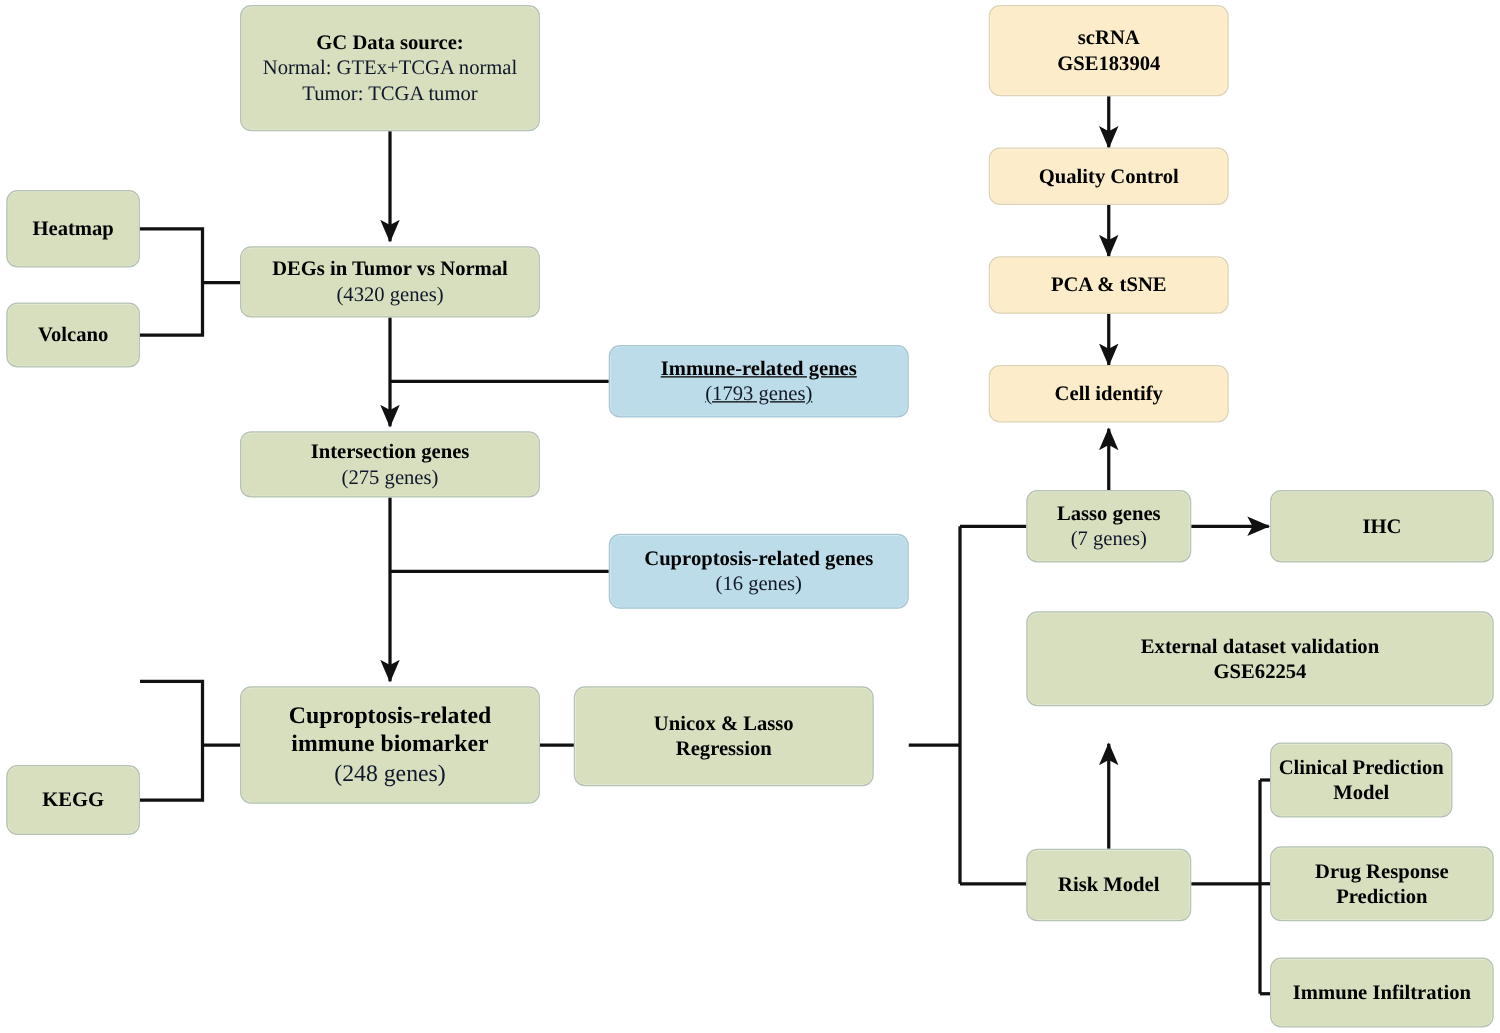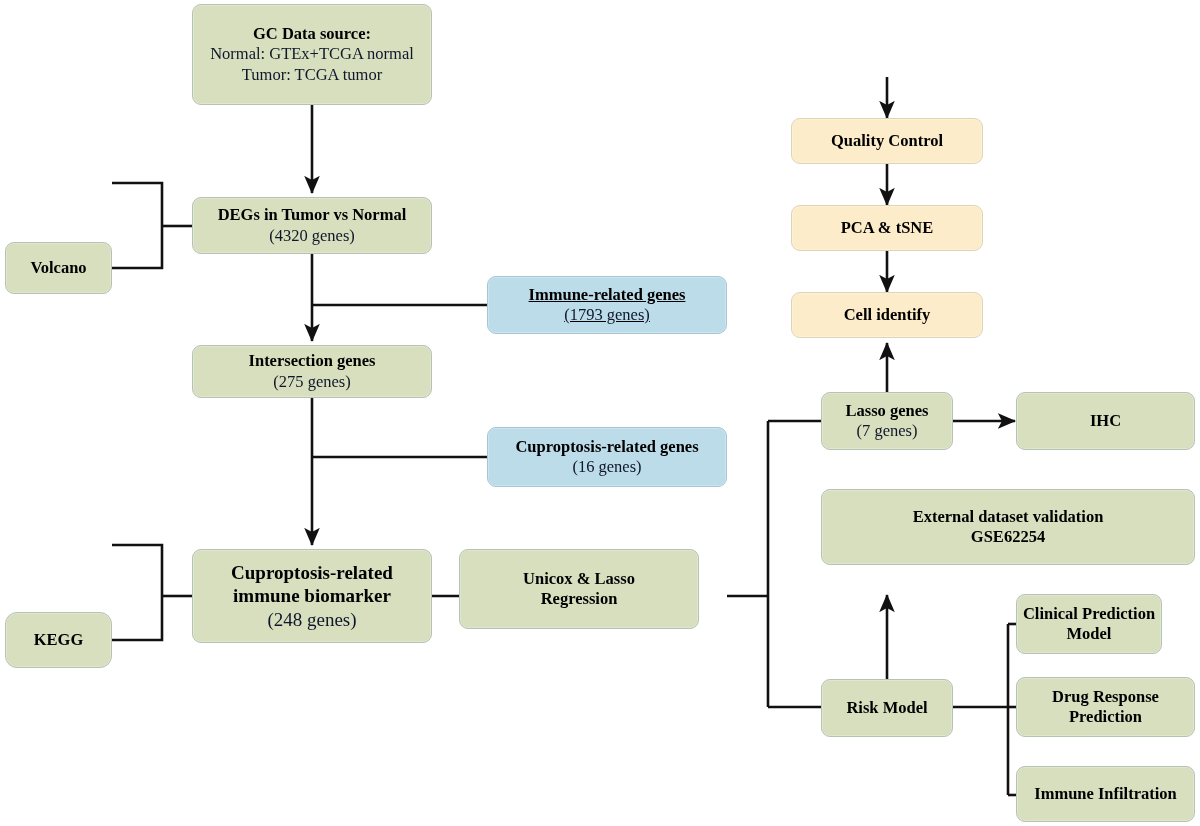--- a/index.html
+++ b/index.html
@@ -107,20 +107,23 @@
       <path d="M1008,795 L1016,795"></path>
     </g>
   </svg>
 
   <div class="node green" style="left:192px; top:4px; width:240px; height:101px; font-size:16.5px;">
     <span class="ln b">GC Data source:</span>
     <span class="ln n">Normal: GTEx+TCGA normal</span>
     <span class="ln n">Tumor: TCGA tumor</span>
   </div>
 
+  <div class="node green" style="left:5px; top:152px; width:107px; height:62px; font-size:16.5px;">
+    <span class="ln b">Heatmap</span>
+  </div>
 
   <div class="node green" style="left:5px; top:242px; width:107px; height:52px; font-size:16.5px;">
     <span class="ln b">Volcano</span>
   </div>
 
   <div class="node green" style="left:192px; top:197px; width:240px; height:57px; font-size:16.5px;">
     <span class="ln b">DEGs in Tumor vs Normal</span>
     <span class="ln n">(4320 genes)</span>
   </div>
 
@@ -133,35 +136,39 @@
     <span class="ln b">Intersection genes</span>
     <span class="ln n">(275 genes)</span>
   </div>
 
   <div class="node blue" style="left:487px; top:427px; width:240px; height:60px; font-size:16.5px;">
     <span class="ln b">Cuproptosis-related genes</span>
     <span class="ln n">(16 genes)</span>
   </div>
 
 
-  <div class="node green" style="left:5px; top:612px; width:107px; height:56px; font-size:16.5px;border-radius:12px;">
+  <div class="node green" style="left:5px; top:612px; width:107px; height:56px; font-size:16.5px;">
     <span class="ln b">KEGG</span>
   </div>
 
   <div class="node green" style="left:192px; top:549px; width:240px; height:94px; font-size:19px;">
     <span class="ln b">Cuproptosis-related</span>
     <span class="ln b">immune biomarker</span>
     <span class="ln n">(248 genes)</span>
   </div>
 
   <div class="node green" style="left:459px; top:549px; width:240px; height:80px; font-size:16.5px;">
     <span class="ln b">Unicox &amp; Lasso</span>
     <span class="ln b">Regression</span>
   </div>
 
+  <div class="node cream" style="left:791px; top:4px; width:192px; height:73px; font-size:16.5px;">
+    <span class="ln b">scRNA</span>
+    <span class="ln b">GSE183904</span>
+  </div>
 
   <div class="node cream" style="left:791px; top:118px; width:192px; height:46px; font-size:16.5px;">
     <span class="ln b">Quality Control</span>
   </div>
 
   <div class="node cream" style="left:791px; top:205px; width:192px; height:46px; font-size:16.5px;">
     <span class="ln b">PCA &amp; tSNE</span>
   </div>
 
   <div class="node cream" style="left:791px; top:292px; width:192px; height:46px; font-size:16.5px;">

